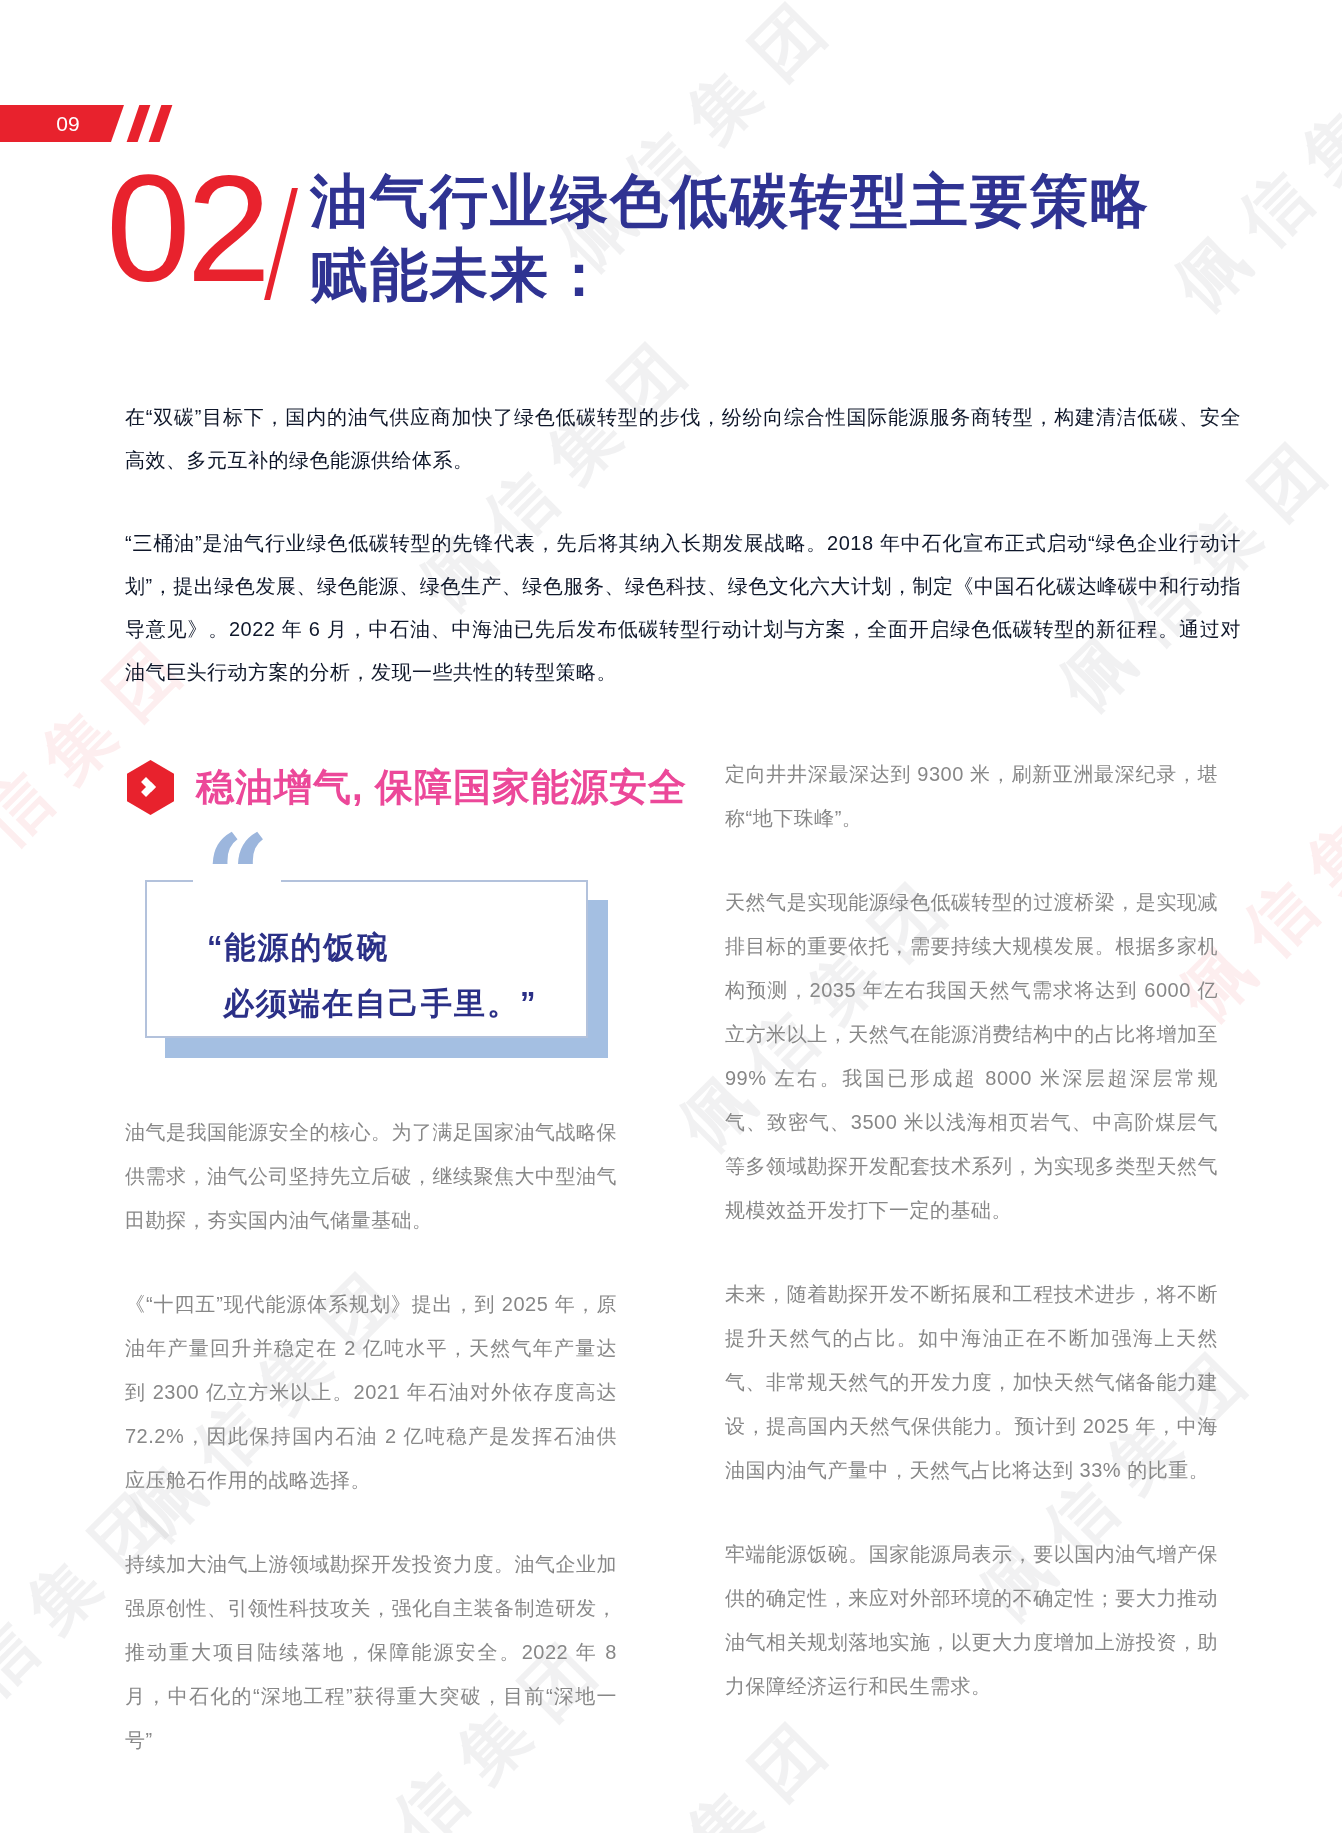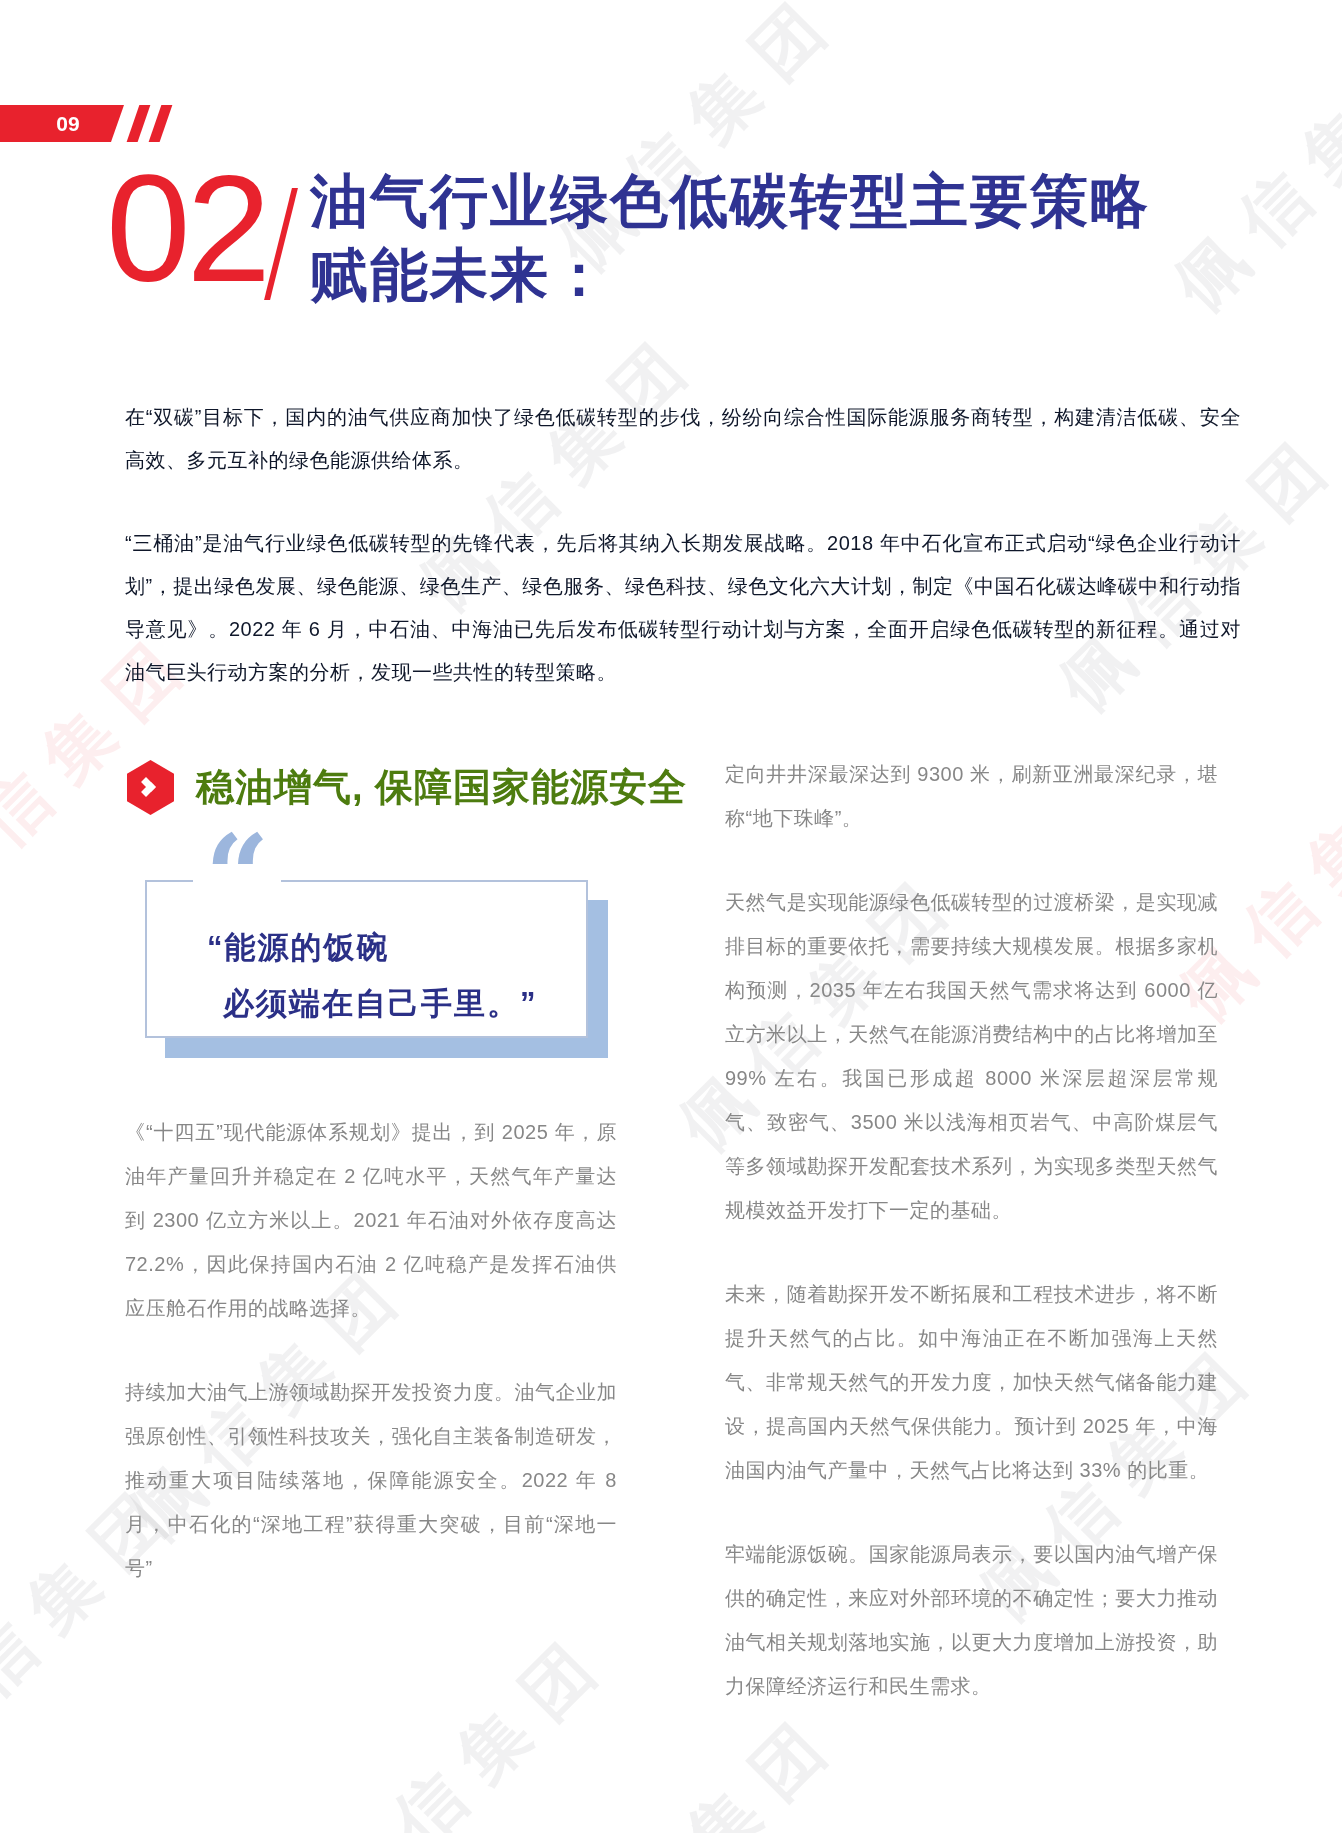--- a/index.html
+++ b/index.html
@@ -26,21 +26,21 @@
   .wm.pink { color:rgba(232,34,46,0.08); }
 
   
   .badge {
     position:absolute; left:0; top:105;
     top:105px;
     width:124px; height:37px;
     background:#E8222D;
     clip-path:polygon(0 0,100% 0,calc(100% - 13px) 100%,0 100%);
     color:#ffffff;
-    font-weight:bold; font-size:21px;
+    font-weight:normal; font-size:21px;
     line-height:37px; text-align:center;
     padding-left:12px;
     z-index:3;
   }
   .stripe {
     position:absolute; top:105px;
     width:11px; height:37px;
     background:#E8222D;
     transform:skewX(-19deg);
     z-index:3;
@@ -91,21 +91,21 @@
   }
   .hex .chev {
     position:absolute; left:12px; top:20px;
     width:14px; height:14px;
     border-top:7px solid #ffffff;
     border-right:7px solid #ffffff;
     transform:rotate(45deg);
   }
   .sec-head .txt {
     margin-left:22px;
-    font-size:38px; font-weight:bold; color:#4d7c0f;
+    font-size:38px; font-weight:bold; color:#ec4899;
     letter-spacing:1px;
   }
 
   
   .quote-wrap {
     position:absolute; left:145px; top:880px;
     width:443px; height:158px; z-index:2;
   }
   .quote-shadow {
     position:absolute; left:20px; top:20px;
@@ -190,20 +190,21 @@
   <div class="quote-shadow"></div>
   <div class="quote-box"></div>
   <div class="quote-mark">“</div>
   <div class="quote-text">
     <div class="l1">“能源的饭碗</div>
     <div class="l2">必须端在自己手里。”</div>
   </div>
 </div>
 
 <div class="col col-left">
+  <p>油气是我国能源安全的核心。为了满足国家油气战略保供需求，油气公司坚持先立后破，继续聚焦大中型油气田勘探，夯实国内油气储量基础。</p>
   <p>《“十四五”现代能源体系规划》提出，到 2025 年，原油年产量回升并稳定在 2 亿吨水平，天然气年产量达到 2300 亿立方米以上。2021 年石油对外依存度高达 72.2%，因此保持国内石油 2 亿吨稳产是发挥石油供应压舱石作用的战略选择。</p>
   <p>持续加大油气上游领域勘探开发投资力度。油气企业加强原创性、引领性科技攻关，强化自主装备制造研发，推动重大项目陆续落地，保障能源安全。2022 年 8 月，中石化的“深地工程”获得重大突破，目前“深地一号”</p>
 </div>
 
 <div class="col col-right">
   <p>定向井井深最深达到 9300 米，刷新亚洲最深纪录，堪称“地下珠峰”。</p>
   <p>天然气是实现能源绿色低碳转型的过渡桥梁，是实现减排目标的重要依托，需要持续大规模发展。根据多家机构预测，2035 年左右我国天然气需求将达到 6000 亿立方米以上，天然气在能源消费结构中的占比将增加至 99% 左右。我国已形成超 8000 米深层超深层常规气、致密气、3500 米以浅海相页岩气、中高阶煤层气等多领域勘探开发配套技术系列，为实现多类型天然气规模效益开发打下一定的基础。</p>
   <p>未来，随着勘探开发不断拓展和工程技术进步，将不断提升天然气的占比。如中海油正在不断加强海上天然气、非常规天然气的开发力度，加快天然气储备能力建设，提高国内天然气保供能力。预计到 2025 年，中海油国内油气产量中，天然气占比将达到 33% 的比重。</p>
   <p>牢端能源饭碗。国家能源局表示，要以国内油气增产保供的确定性，来应对外部环境的不确定性；要大力推动油气相关规划落地实施，以更大力度增加上游投资，助力保障经济运行和民生需求。</p>
 </div>

